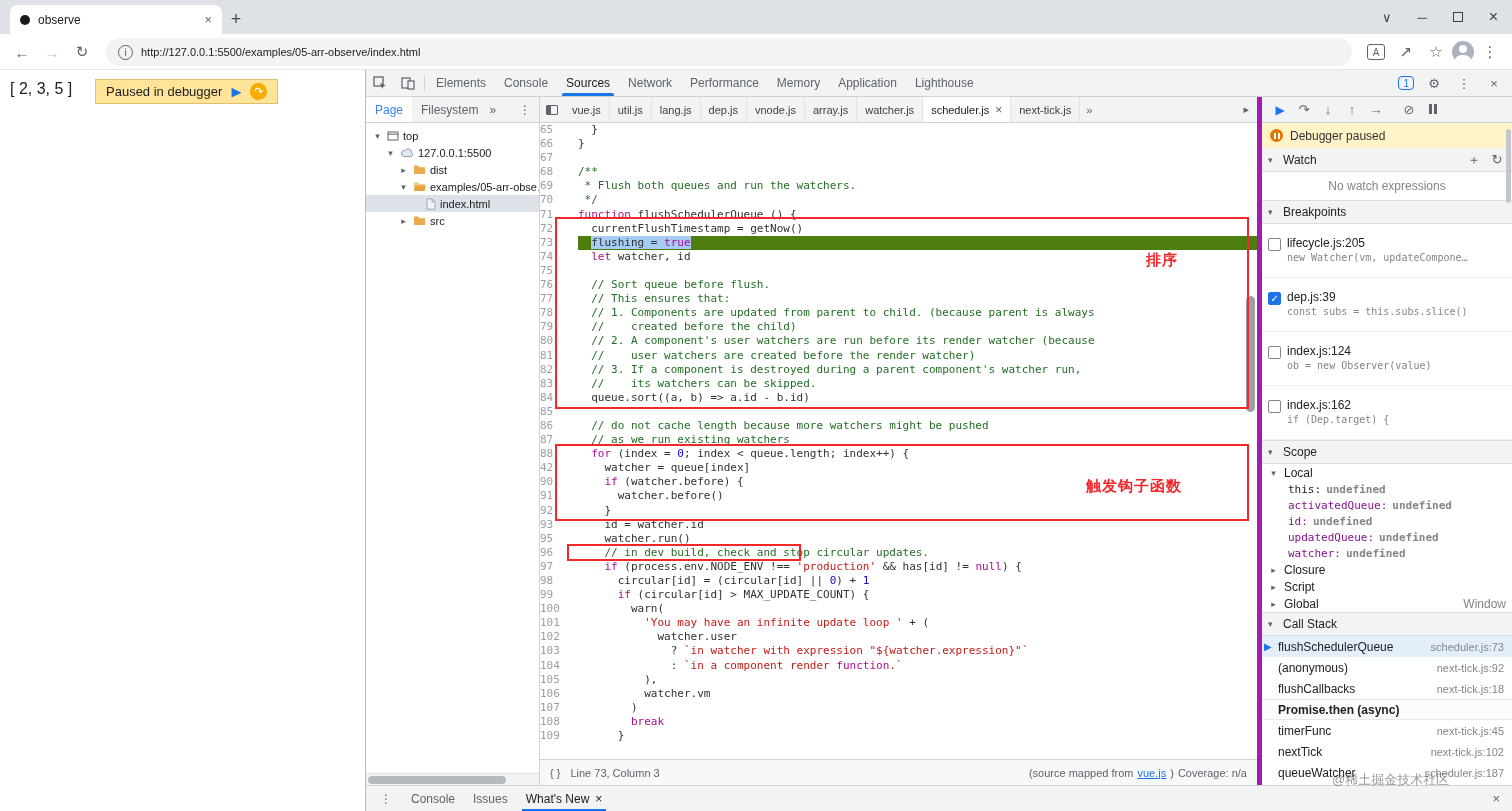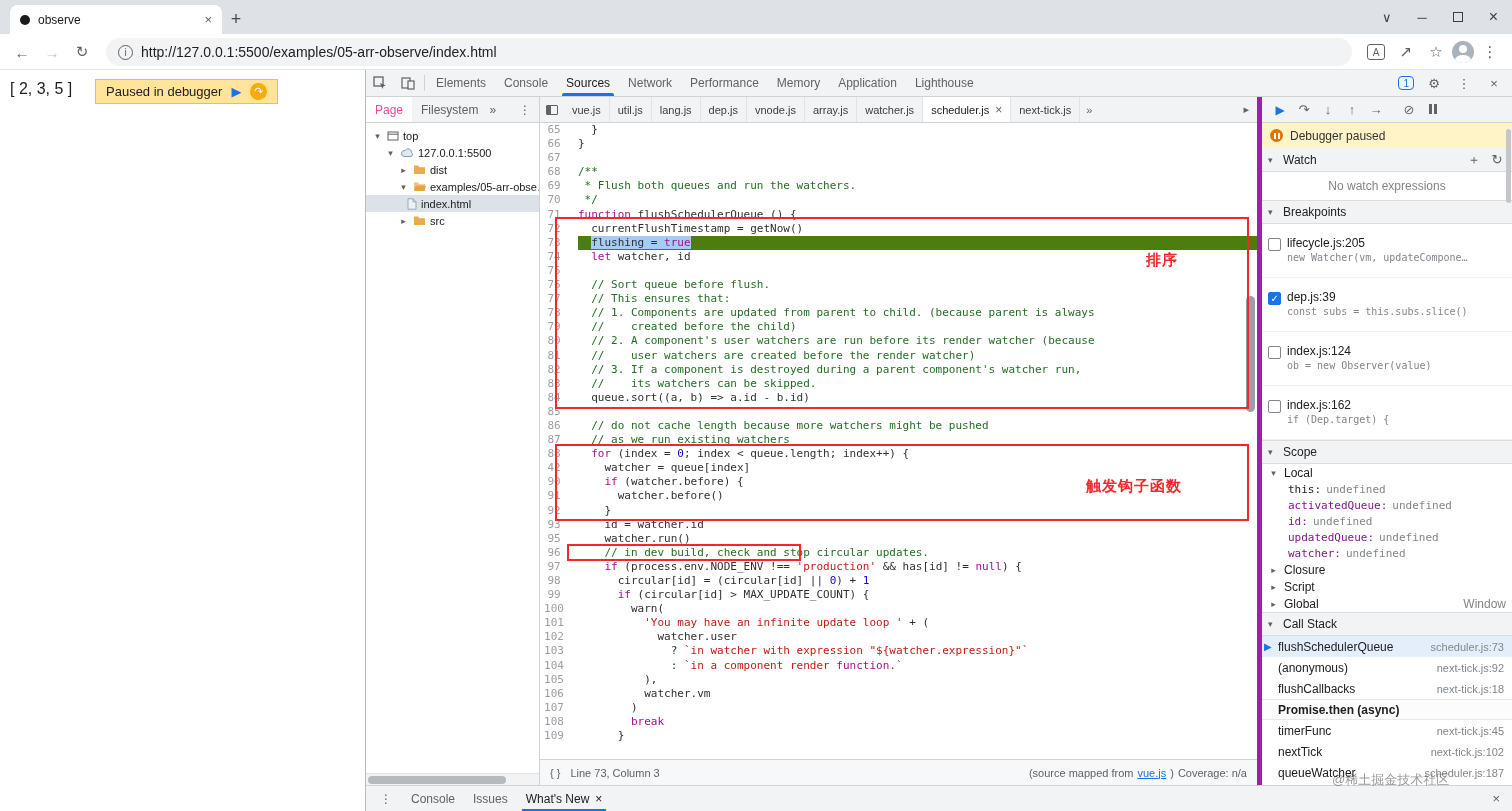--- a/index.html
+++ b/index.html
@@ -13,21 +13,21 @@
 .btab .ttl{flex:1;white-space:nowrap;overflow:hidden;}
 .tclose{color:#5f6368;font-size:13px;}
 .newtab{width:28px;height:28px;display:flex;align-items:center;justify-content:center;color:#45494d;font-size:18px;margin-bottom:1px;}
 .winctl{position:absolute;right:14px;top:0;height:34px;display:flex;align-items:center;gap:26px;color:#3c4043;font-size:13px;}
 .winsq{width:10px;height:10px;border:1.2px solid #3c4043;display:inline-block;}
 .navbar{height:36px;display:flex;align-items:center;gap:2px;padding:0 8px;background:#fff;box-shadow:inset 0 -1px 0 #e3e6e9;}
 .navic{width:28px;height:28px;display:flex;align-items:center;justify-content:center;font-size:15px;color:#5f6368;border-radius:50%;flex:none;}
 .navic.dis{color:#bdc1c6;}
 .urlpill{flex:1;height:28px;background:#f1f3f4;border-radius:14px;display:flex;align-items:center;padding:0 12px;gap:8px;margin:0 8px;min-width:0;}
 .infoic{width:15px;height:15px;border:1px solid #5f6368;border-radius:50%;color:#5f6368;font-size:10px;display:flex;align-items:center;justify-content:center;flex:none;}
-.urltext{font-size:14px;color:#202124;white-space:nowrap;overflow:hidden;}
+.urltext{font-size:11px;color:#202124;white-space:nowrap;overflow:hidden;}
 .trlic{width:18px;height:16px;border:1.2px solid #5f6368;border-radius:3px;color:#5f6368;font-size:10px;display:flex;align-items:center;justify-content:center;}
 .avatar{width:22px;height:22px;border-radius:50%;background:#aab2bb;position:relative;overflow:hidden;flex:none;}
 .avatar::before{content:'';position:absolute;left:7px;top:4px;width:8px;height:8px;border-radius:50%;background:#fff;}
 .avatar::after{content:'';position:absolute;left:3px;top:14px;width:16px;height:10px;border-radius:50%;background:#fff;}
 
 .content{position:absolute;top:70px;left:0;right:0;bottom:0;display:flex;}
 .pagepane{width:365px;background:#fff;position:relative;flex:none;}
 .arraytext{position:absolute;left:10px;top:10px;font-size:16px;color:#202124;}
 .pausedbanner{position:absolute;left:95px;top:9px;height:25px;background:#ffe49a;border:1px solid #e0bf6d;display:flex;align-items:center;gap:9px;padding:0 10px;font-size:13px;color:#202124;white-space:nowrap;}
 .resumeic{color:#1a73e8;font-size:13px;}
@@ -40,21 +40,21 @@
 .ptab{padding:0 9px;display:flex;align-items:center;color:#5f6368;position:relative;white-space:nowrap;}
 .ptab.act{color:#202124;}
 .ptab.act::after{content:'';position:absolute;left:5px;right:5px;bottom:0;height:3px;background:#1a73e8;border-radius:2px 2px 0 0;}
 .dtright{margin-left:auto;display:flex;align-items:center;gap:2px;padding-right:4px;}
 .bubble{border:1.4px solid #1a73e8;border-radius:4px;color:#1a73e8;font-size:10px;padding:0 4px;height:14px;display:flex;align-items:center;margin-right:4px;}
 .dtmain{flex:1;display:flex;min-height:0;}
 
 .navcol{width:174px;border-right:1px solid #d0d3d6;display:flex;flex-direction:column;background:#fff;flex:none;}
 .navhdr{height:26px;background:#f1f3f4;border-bottom:1px solid #d0d3d6;display:flex;align-items:center;font-size:12px;flex:none;}
 .navtab{padding:0 9px;color:#5f6368;height:100%;display:flex;align-items:center;}
-.navtab.act{color:#ec4899;background:#fff;}
+.navtab.act{color:#3b82f6;background:#fff;}
 .navmore{margin-left:2px;color:#5f6368;}
 .navdots{margin-left:auto;padding:0 8px;color:#5f6368;}
 .tree{flex:1;padding-top:4px;overflow:hidden;font-size:11px;}
 .trow{height:17px;display:flex;align-items:center;gap:4px;white-space:nowrap;padding-right:4px;}
 .trow.sel{background:#dde2e8;}
 .caret{width:11px;text-align:center;color:#5f6368;font-size:9px;flex:none;}
 .ticon{display:flex;align-items:center;flex:none;}
 .hscroll{height:12px;background:#f1f3f4;border-top:1px solid #e2e2e2;position:relative;flex:none;}
 .hthumb{position:absolute;left:2px;top:2px;height:8px;width:138px;background:#b6b9bd;border-radius:4px;}
 
@@ -62,21 +62,21 @@
 .ftabs{height:26px;background:#f1f3f4;border-bottom:1px solid #d0d3d6;display:flex;align-items:stretch;font-size:11px;flex:none;}
 .navtoggle{width:12px;height:10px;border:1.2px solid #5f6368;border-radius:1px;margin:auto 6px;position:relative;}
 .navtoggle::before{content:'';position:absolute;left:0;top:0;bottom:0;width:4px;background:#5f6368;}
 .ftab{padding:0 8px;display:flex;align-items:center;gap:6px;color:#3c4043;border-right:1px solid #e0e3e6;white-space:nowrap;}
 .ftab.act{background:#fff;color:#202124;}
 .ftab .x{color:#5f6368;font-size:12px;}
 .ftmore{display:flex;align-items:center;color:#5f6368;padding:0 6px;}
 .ftend{margin-left:auto;display:flex;align-items:center;color:#5f6368;padding:0 8px;gap:8px;}
 .codearea{flex:1;position:relative;overflow:hidden;font-family:"DejaVu Sans Mono","Liberation Mono",monospace;font-size:11px;line-height:14.1px;}
 .cl{display:flex;height:14.1px;}
-.gut{width:38px;flex:none;text-align:center;padding-right:10px;color:#9a9ea3;}
+.gut{width:38px;flex:none;text-align:left;padding-right:10px;color:#9a9ea3;}
 .src{flex:1;white-space:pre;color:#303030;}
 .cl.exec .src{background:#4d7c0f;}
 .execsel{background:#a6ccf3;}
 .c-com{color:#236e25;}
 .c-str{color:#c41a16;}
 .c-key{color:#aa0d91;}
 .c-num{color:#1c00cf;}
 .redbox{position:absolute;border:2px solid #f3262a;pointer-events:none;z-index:5;}
 .redlabel{position:absolute;color:#f3262a;font-size:15px;font-weight:bold;z-index:6;font-family:"Liberation Sans","DejaVu Sans",sans-serif;pointer-events:none;letter-spacing:1px;}
 .vscroll{position:absolute;right:2px;top:173px;width:9px;height:116px;background:#9aa0a6;border-radius:5px;z-index:4;}
@@ -102,21 +102,21 @@
 .cbx{width:13px;height:13px;border:1.2px solid #80868b;border-radius:2px;flex:none;margin-top:2px;background:#fff;position:relative;}
 .cbx.on{background:#1a73e8;border-color:#1a73e8;}
 .cbx.on::before{content:'✓';position:absolute;color:#fff;font-size:10px;left:1.5px;top:-0.5px;}
 .bploc{font-size:12px;color:#202124;line-height:15px;}
 .bpcode{font-family:"DejaVu Sans Mono",monospace;font-size:10px;color:#80868b;white-space:nowrap;overflow:hidden;text-overflow:ellipsis;max-width:205px;line-height:14px;}
 .scoperow{height:17px;display:flex;align-items:center;gap:5px;padding:0 6px;color:#202124;}
 .scoperow .gval{margin-left:auto;color:#80868b;}
 .scopevar{padding-left:26px;height:16px;display:flex;align-items:center;font-family:"DejaVu Sans Mono",monospace;font-size:11px;white-space:nowrap;}
 .varname{color:#881391;}
 .varname.plain{color:#202124;}
-.varval{color:#80868b;margin-left:5px;}
+.varval{color:#80868b;margin-left:5px;font-weight:bold;}
 .csrow{height:21px;display:flex;align-items:center;padding:0 8px 0 16px;gap:6px;position:relative;}
 .csrow.active{background:#e4eefb;}
 .csrow.active .aro{position:absolute;left:2px;color:#1a73e8;font-size:10px;}
 .csrow.async{border-top:1px solid #e8e8e8;border-bottom:1px solid #e8e8e8;background:#fcfcfc;}
 .csrow.async .csfn{font-weight:bold;}
 .csfn{flex:1;white-space:nowrap;overflow:hidden;}
 .csloc{color:#80868b;font-size:11px;white-space:nowrap;}
 .rscroll{position:absolute;right:1px;top:32px;width:5px;height:74px;background:#c3c7cb;border-radius:3px;}
 
 .drawer{height:26px;border-top:1px solid #d0d3d6;background:#f1f3f4;display:flex;align-items:center;padding:0 6px;gap:2px;font-size:12px;flex:none;}
@@ -250,21 +250,21 @@
               <div class="trow" style="padding-left: 32px;">
                 <span class="caret">▾</span>
                 <span class="ticon">
                   <svg width="13" height="11" viewBox="0 0 13 11">
                     <path d="M1 1.5 h4 l1.2 1.7 h5.8 v6.8 h-11 z" fill="#f2c276"></path>
                     <path d="M1 10 l1.7-5.2 h10.3 l-1.7 5.2 z" fill="#e8a33d"></path>
                   </svg>
                 </span>
                 <span>examples/05-arr-obse…</span>
               </div>
-              <div class="trow sel" style="padding-left: 26px;">
+              <div class="trow sel" style="padding-left: 45px;">
                 <span class="caret"></span>
                 <span class="ticon">
                   <svg width="10" height="12" viewBox="0 0 10 12">
                     <path d="M1 0.8 h5 l3 3 v7.4 h-8 z" fill="#eef2f7" stroke="#8fa3b6" stroke-width="0.9"></path>
                     <path d="M6 0.8 v3 h3" fill="none" stroke="#8fa3b6" stroke-width="0.9"></path>
                   </svg>
                 </span>
                 <span>index.html</span>
               </div>
               <div class="trow" style="padding-left: 32px;">

